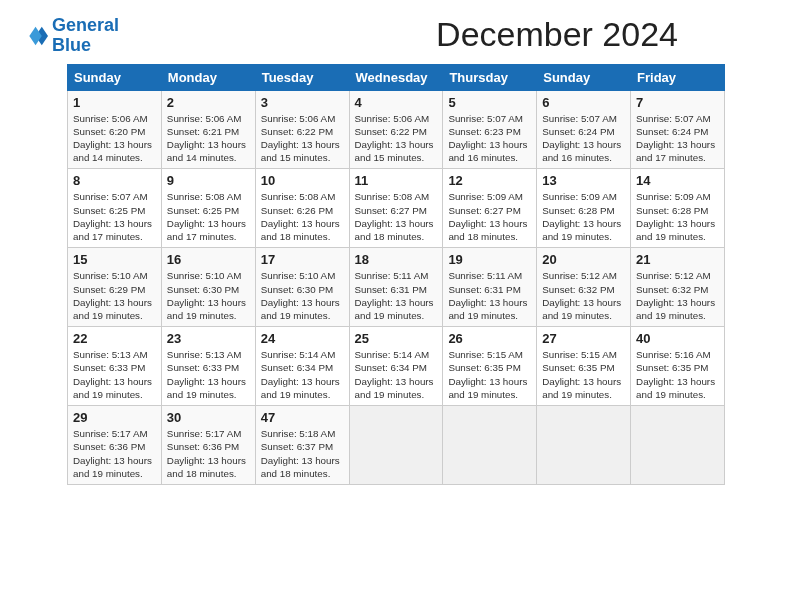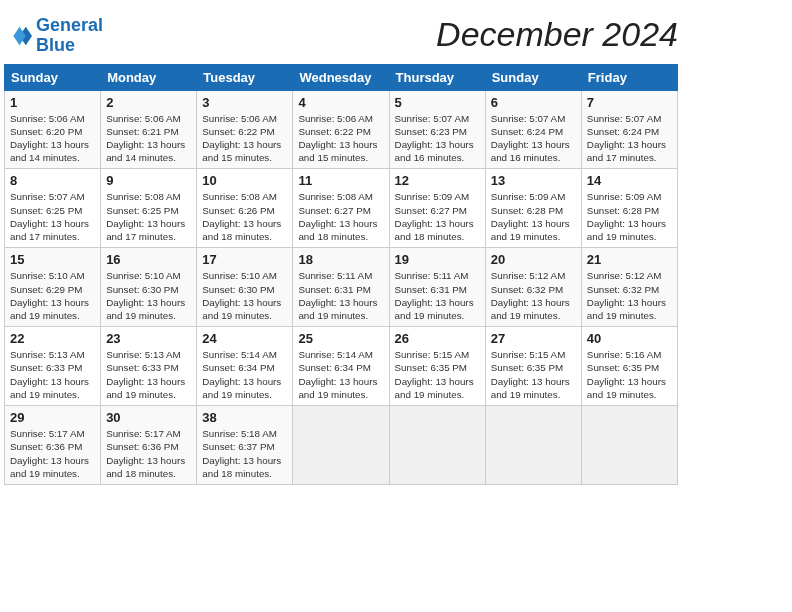--- a/index.html
+++ b/index.html
@@ -5,21 +5,21 @@
     * { box-sizing: border-box; margin: 0; padding: 0; }
     body {
       font-family: Arial, sans-serif;
       background: #fff;
       width: 792px;
       height: 612px;
       overflow: hidden;
     }
     .page {
       width: 698px;
-      padding: 16px 20px 10px 4px;
+      padding: 16px 20px 10px 20px;
     }
     .header-row {
       display: flex;
       align-items: flex-start;
       justify-content: space-between;
       margin-bottom: 8px;
     }
     .logo {
       display: flex;
       align-items: center;
@@ -30,36 +30,36 @@
       font-weight: bold;
       line-height: 1.1;
     }
     .logo-text span.blue { color: #1a6db5; }
     .logo-icon {
       width: 28px;
       height: 28px;
     }
     .title-block {
       text-align: right;
-      font-style: italic;
     }
     .month-title {
       font-size: 34px;
       font-weight: normal;
       color: #222;
       line-height: 1.1;
     }
     .location-title {
       font-size: 16px;
       color: #444;
     }
     .calendar-table {
       width: 100%;
       border-collapse: collapse;
       font-size: 10.5px;
+      margin-left: 47px;
     }
     .calendar-table thead th {
       background: #1a6db5;
       color: #fff;
       text-align: left;
       padding: 5px 6px;
       font-size: 13px;
       font-weight: bold;
       border: 1px solid #1a6db5;
     }
@@ -249,21 +249,21 @@
         <tr>
           <td>
             <span class="day-num">29</span>
             <div class="day-info">Sunrise: 5:17 AM<br>Sunset: 6:36 PM<br>Daylight: 13 hours<br>and 19 minutes.</div>
           </td>
           <td>
             <span class="day-num">30</span>
             <div class="day-info">Sunrise: 5:17 AM<br>Sunset: 6:36 PM<br>Daylight: 13 hours<br>and 18 minutes.</div>
           </td>
           <td>
-            <span class="day-num">38</span>
+            <span class="day-num">47</span>
             <div class="day-info">Sunrise: 5:18 AM<br>Sunset: 6:37 PM<br>Daylight: 13 hours<br>and 18 minutes.</div>
           </td>
           <td class="empty-cell"></td>
           <td class="empty-cell"></td>
           <td class="empty-cell"></td>
           <td class="empty-cell"></td>
         </tr>
       </tbody>
   </table>
 </div>

